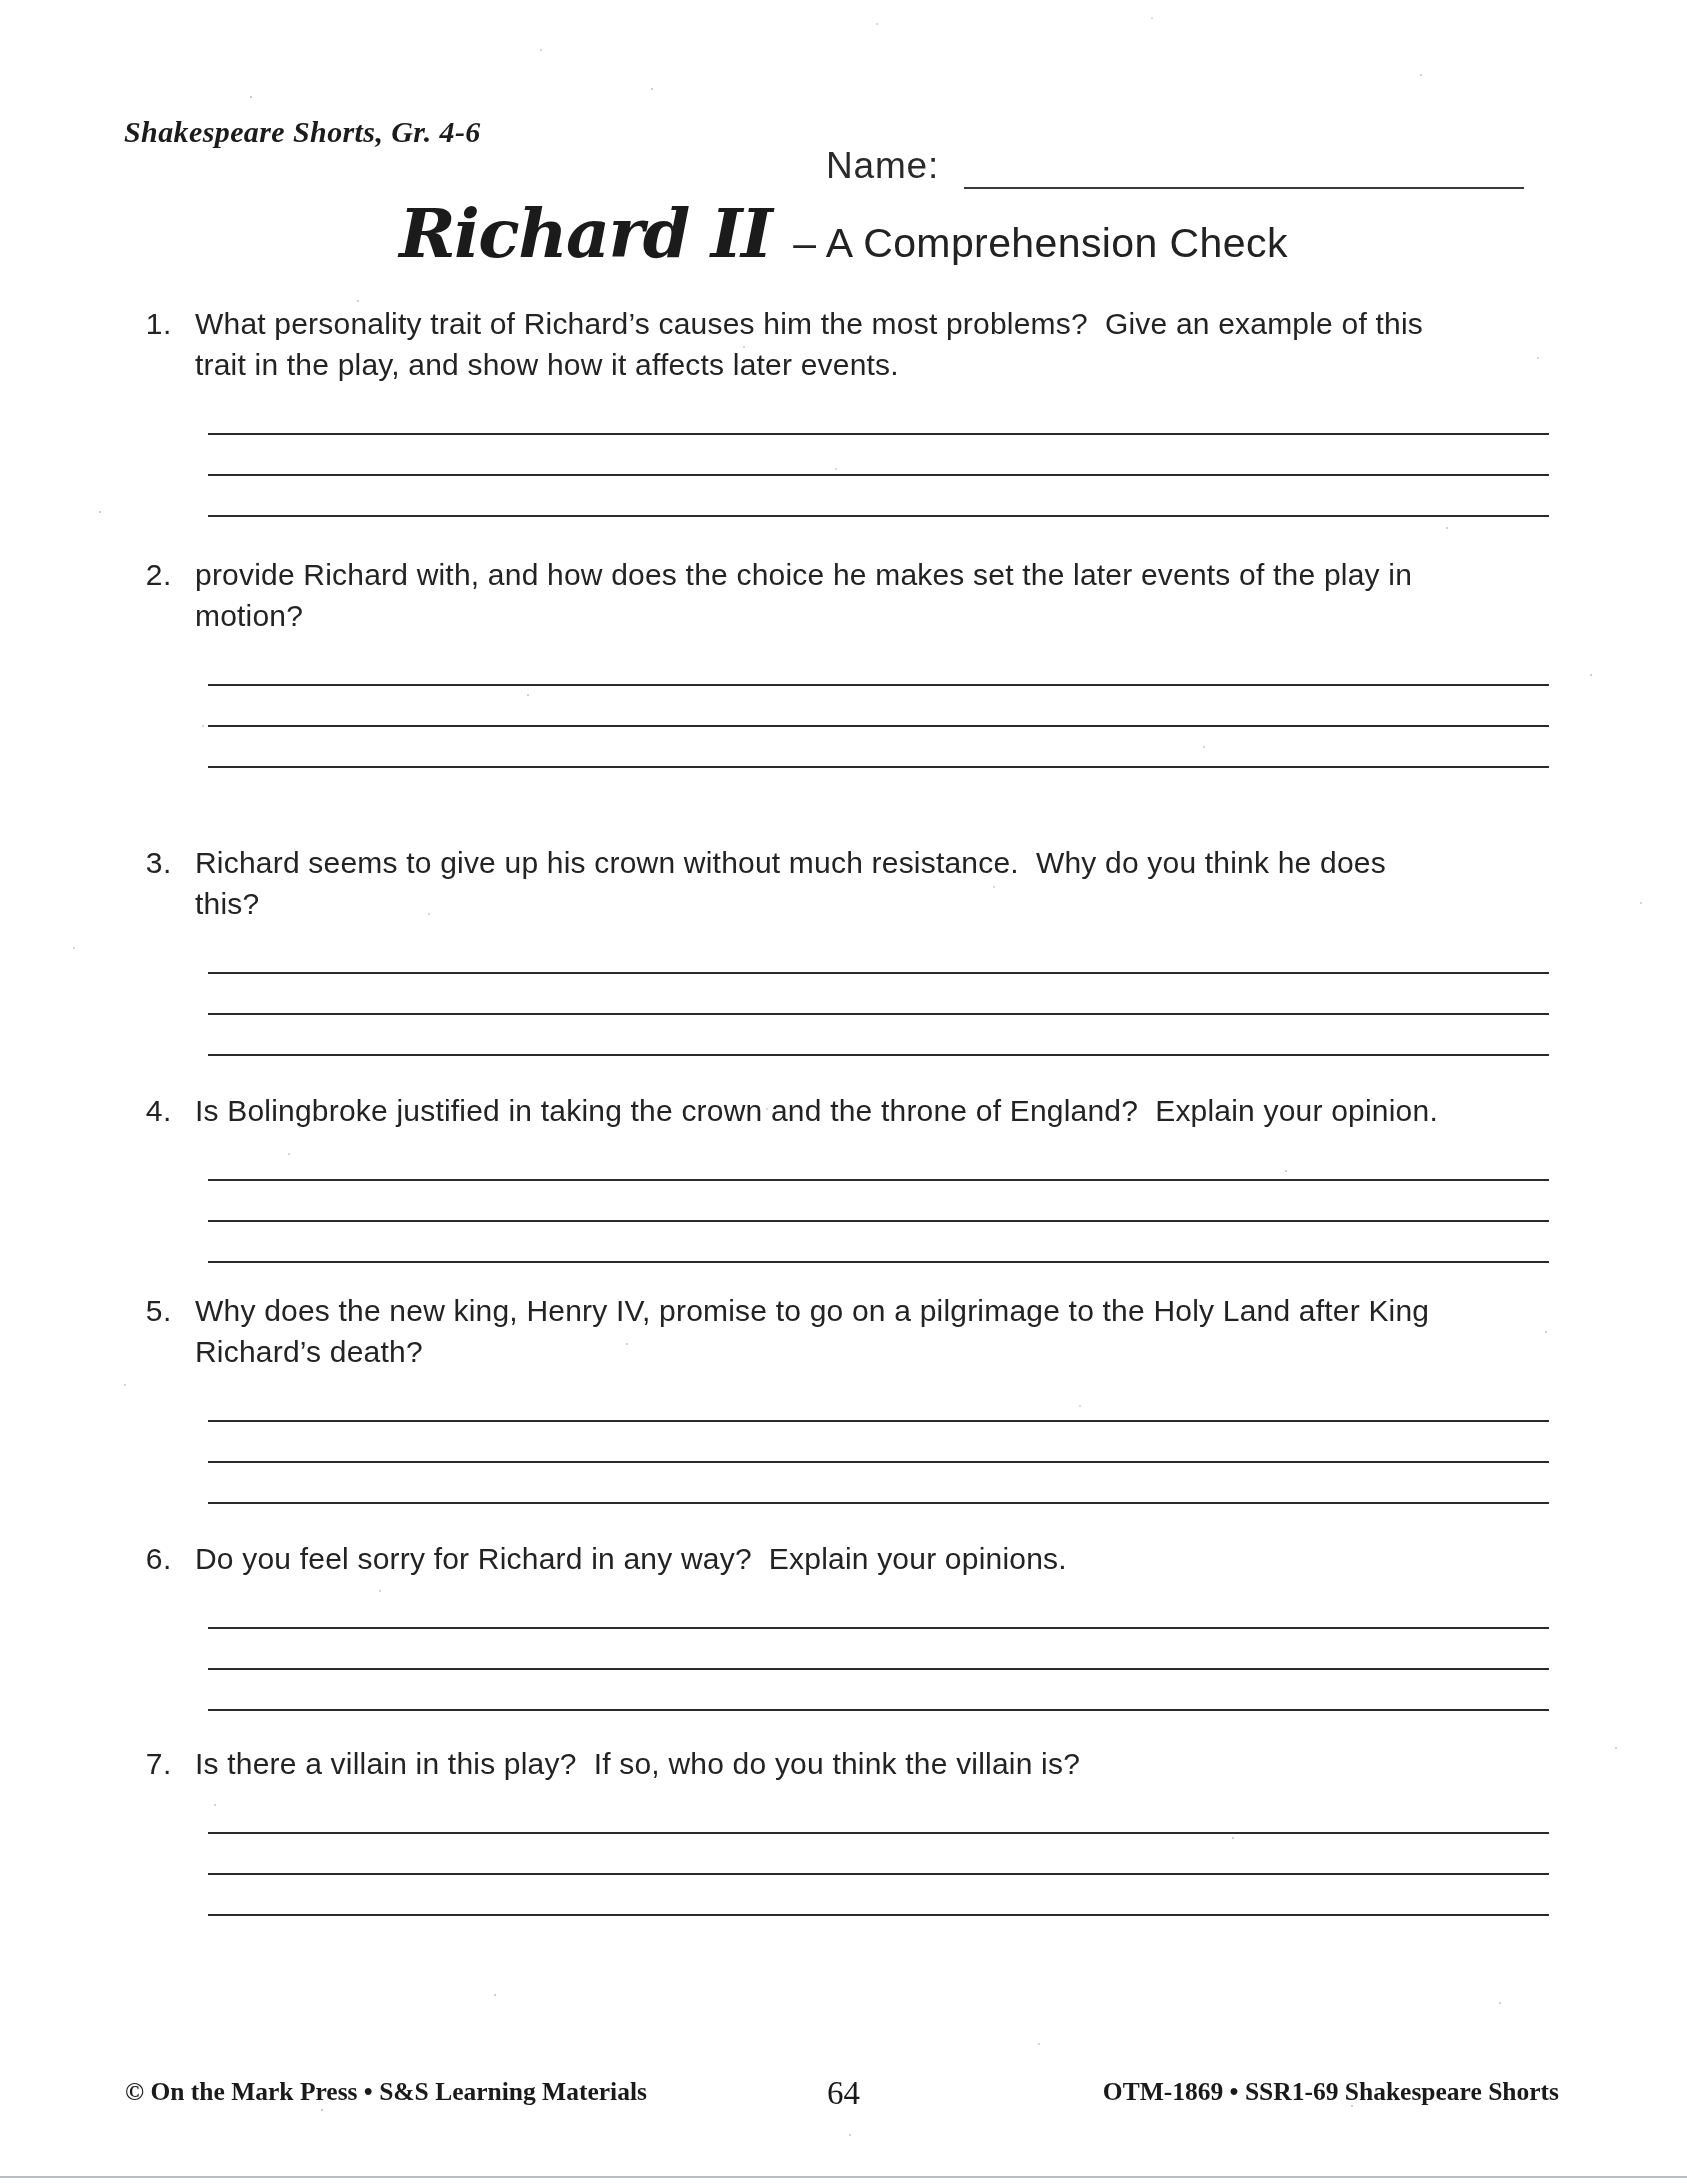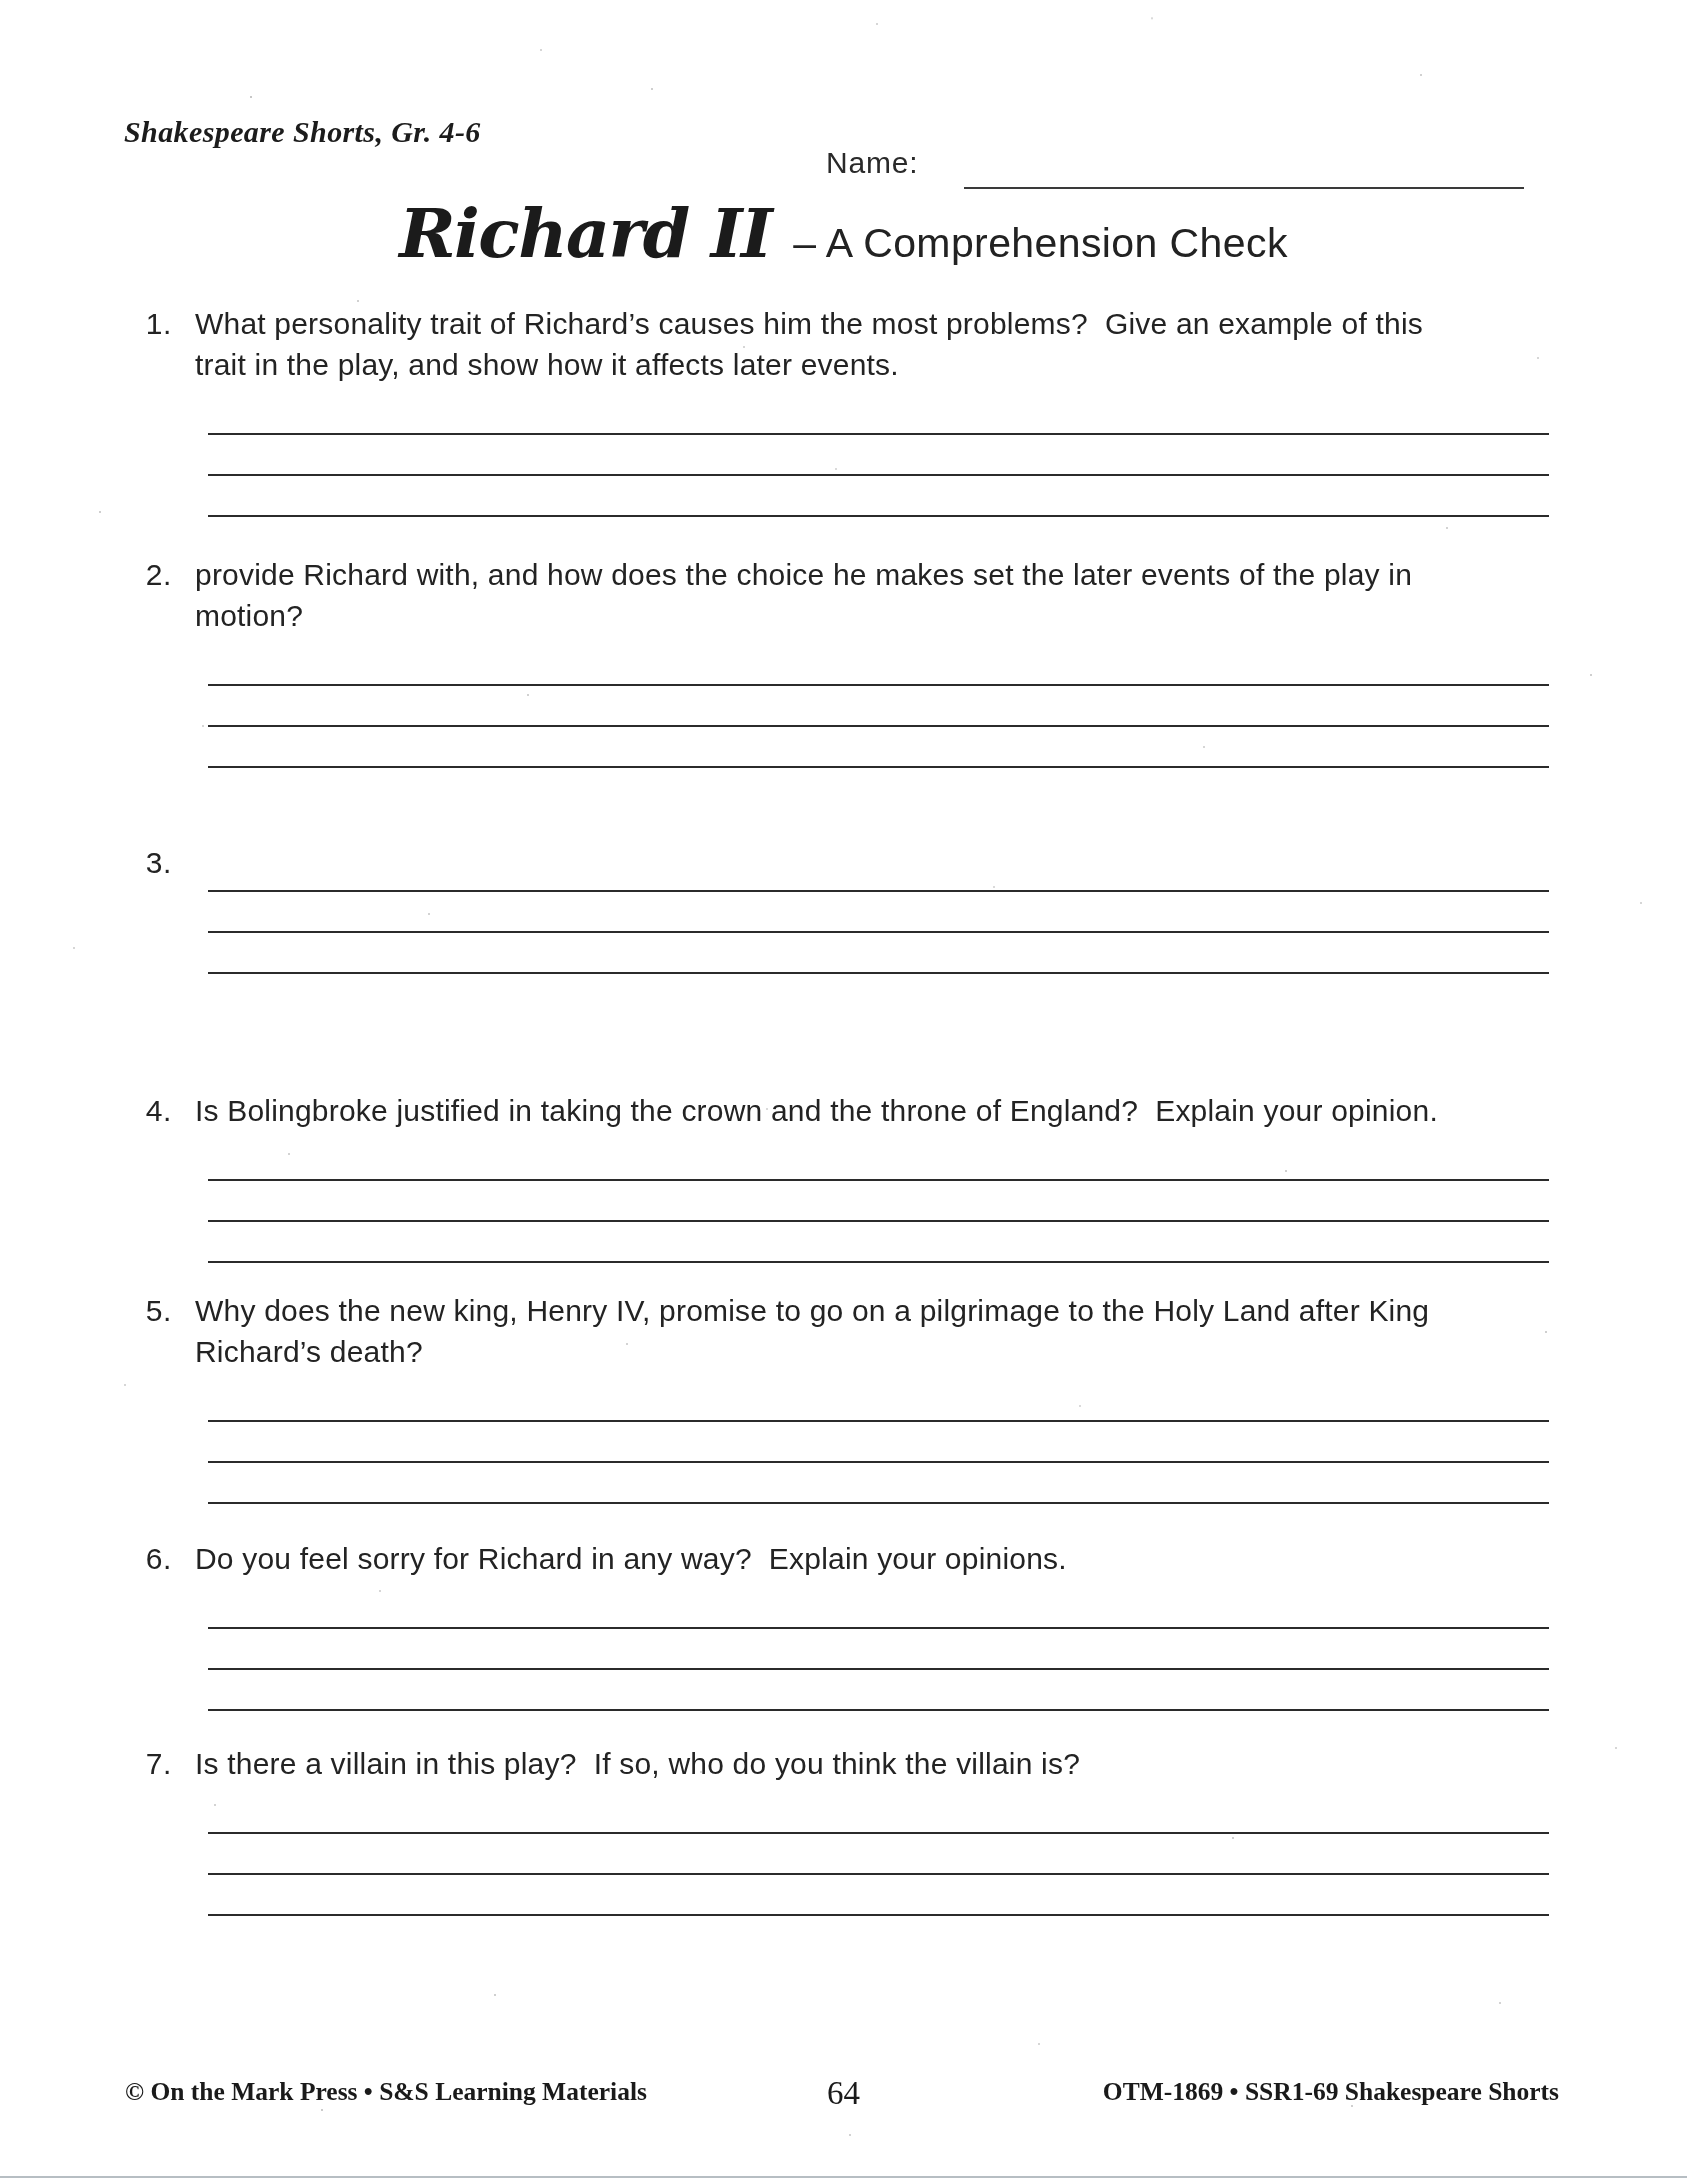--- a/index.html
+++ b/index.html
@@ -46,21 +46,21 @@
   .series {
     position: absolute; left: 124px; top: 115px;
     font-family: "Liberation Serif", serif;
     font-style: italic; font-weight: bold;
     font-size: 30px; line-height: 1.1; color: #1c1c1c;
     letter-spacing: 0.4px;
   }
 
   .name-label {
     position: absolute; left: 826px; top: 146px;
-    font-size: 30px; line-height: 1.1; color: #2a2a2a;
+    font-size: 37px; line-height: 1.1; color: #2a2a2a;
     letter-spacing: 0.8px;
   }
   .name-line {
     position: absolute; left: 964px; top: 153px;
     width: 560px; height: 36px;
     border-bottom: 2.5px solid #3a3a3a;
   }
 
   .title-row {
     position: absolute; left: 0; top: 199px; width: 1687px;
@@ -170,20 +170,24 @@
       <div class="q-answers">
             <div class="answer-line"></div>
             <div class="answer-line"></div>
             <div class="answer-line"></div>
           </div>
     </div>
   </div>
       <div class="question">
     <div class="q-num">3.</div>
     <div class="q-body">
+      <div class="q-text">
+            <div class="q-line">Richard seems to give up his crown without much resistance.  Why do you think he does</div>
+            <div class="q-line">this?</div>
+          </div>
       <div class="q-answers">
             <div class="answer-line"></div>
             <div class="answer-line"></div>
             <div class="answer-line"></div>
           </div>
     </div>
   </div>
       <div class="question">
     <div class="q-num">4.</div>
     <div class="q-body">

